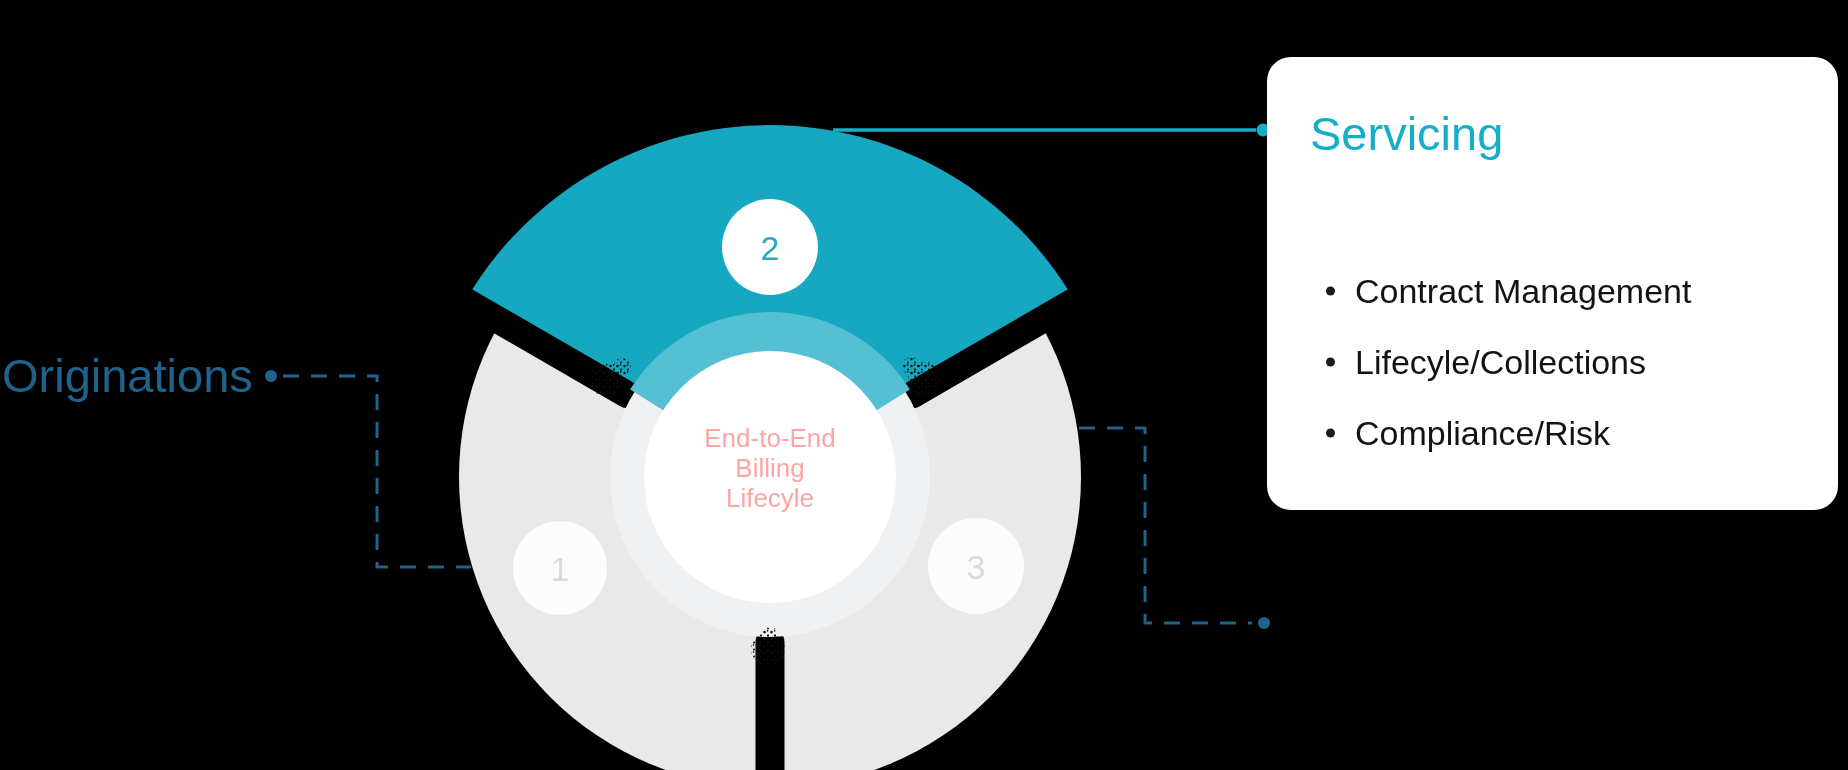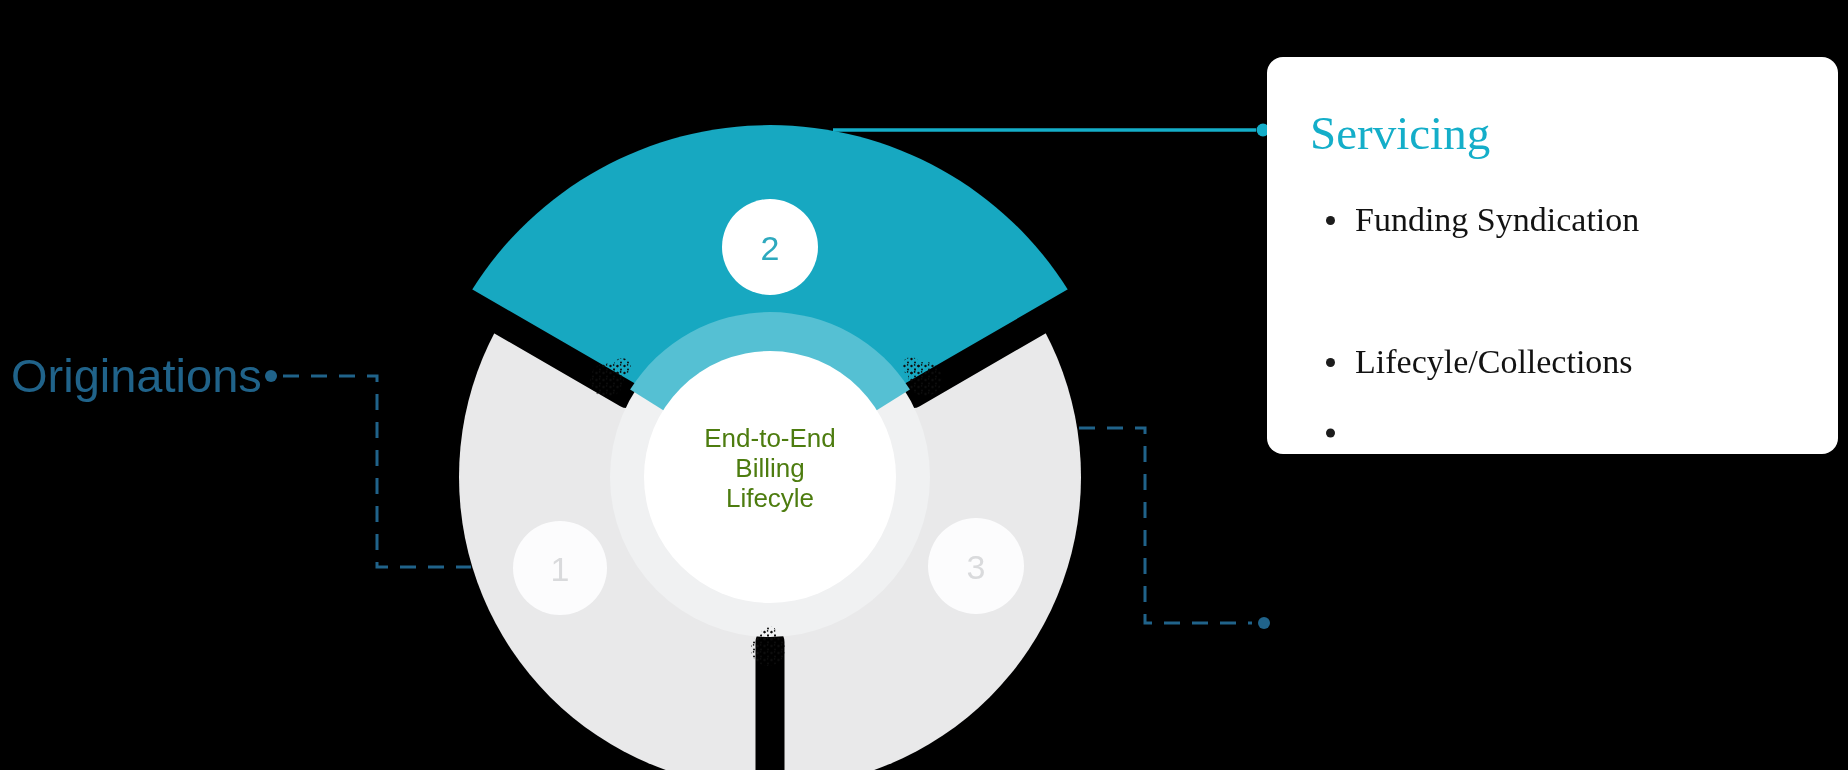--- a/index.html
+++ b/index.html
@@ -4,29 +4,29 @@
 <style>
   html,body{margin:0;padding:0;background:#000;}
   .stage{
     position:relative;width:1848px;height:770px;overflow:hidden;
     background:#000;font-family:"Liberation Sans",sans-serif;
     -webkit-font-smoothing:antialiased;
   }
   .stage svg{position:absolute;left:0;top:0;}
   .floating-label{
     position:absolute;transform:translateY(-50%);
-    font-size:47px;font-weight:400;color:#20638a;letter-spacing:0px;white-space:nowrap;margin-left:9px;
+    font-size:47px;font-weight:400;color:#20638a;letter-spacing:0px;white-space:nowrap;
   }
   .center-label{
     position:absolute;left:770px;top:468px;transform:translate(-50%,-50%);
-    text-align:center;color:#4d7c0f;font-size:26px;line-height:30px;font-weight:400;
+    text-align:center;color:#fca5a5;font-size:26px;line-height:30px;font-weight:400;
   }
   .detail-card{
-    position:absolute;left:1267px;top:57px;width:571px;height:397px;
-    background:#ffffff;border-radius:16px;font-family:Liberation Serif, serif;
+    position:absolute;left:1267px;top:57px;width:571px;height:453px;
+    background:#ffffff;border-radius:24px;
   }
   .card-title{
     position:absolute;left:43px;top:76px;transform:translateY(-50%);
     font-size:47px;font-weight:400;color:#14aec9;white-space:nowrap;
   }
   .card-item{
     position:absolute;left:59px;transform:translateY(-50%);
     display:flex;align-items:center;gap:20px;white-space:nowrap;
   }
   .card-item .bullet{
@@ -95,26 +95,27 @@
     <div>Billing</div>
     <div>Lifecyle</div>
   </div>
 
   <div class="floating-label" style="left:2px;top:375px;">Originations</div>
 
 
   <div class="detail-card">
     <div class="card-title">Servicing</div>
 
-    <div class="card-item item-0">
+    <div class="card-item item-1">
       <span class="bullet"></span>
-      <span class="item-text">Funding Syndication</span>
+      <span class="item-text">Contract Management</span>
     </div>
     <div class="card-item item-2">
       <span class="bullet"></span>
       <span class="item-text">Lifecyle/Collections</span>
     </div>
     <div class="card-item item-3">
       <span class="bullet"></span>
+      <span class="item-text">Compliance/Risk</span>
     </div>
   </div>
 
 </div>
 
 </body></html>

